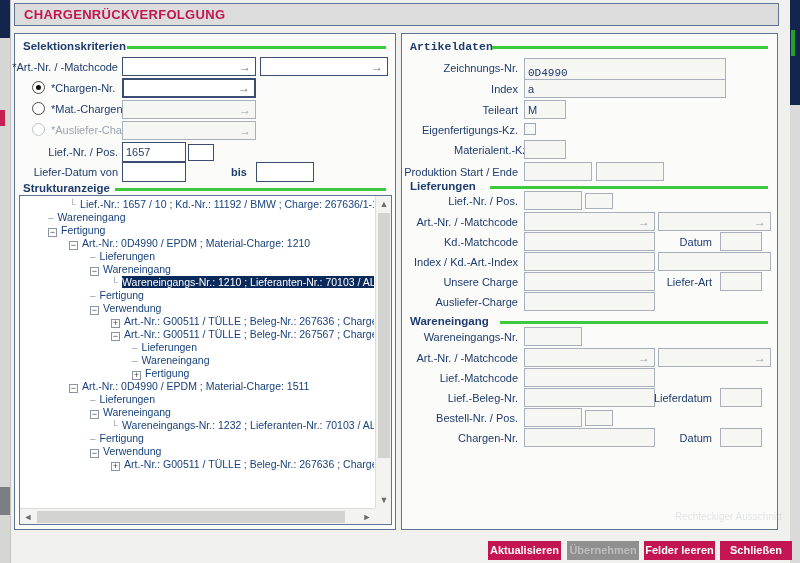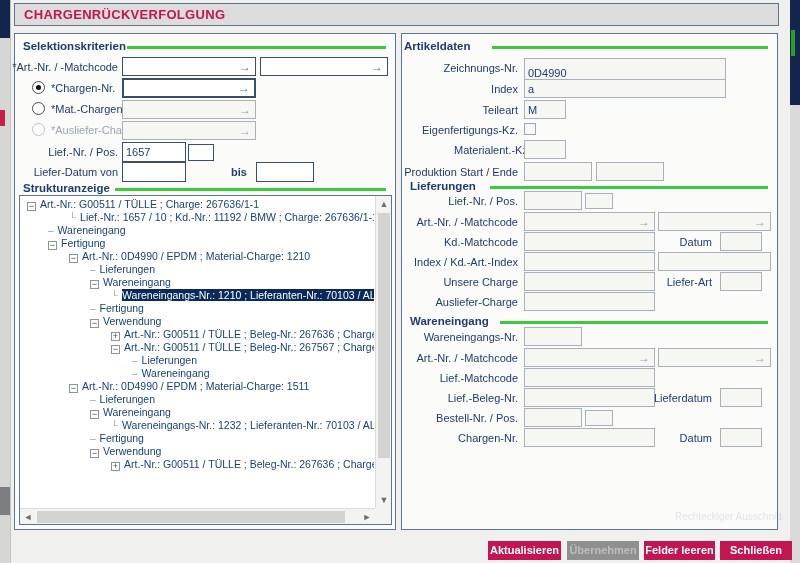--- a/index.html
+++ b/index.html
@@ -122,34 +122,34 @@
     <span class="lbl" style="right:277px;top:132px;">Liefer-Datum von</span>
     <input class="box" style="left: 107px; top: 128px; width: 64px; height: 20px;" value="">
     <span class="lbl" style="right:148px;top:132px;font-weight:bold;">bis</span>
     <input class="box" style="left: 241px; top: 128px; width: 58px; height: 20px;" value="">
 
     <span class="sect-title" style="left:8px;top:148px;">Strukturanzeige</span>
     <div class="gline" style="left:100px;right:9px;top:154px;"></div>
 
     <div class="treebox">
       <div class="tree-rows">
-          <div class="tree-row" style="padding-left: 6px;"><span class="glyph minus">−</span><span class="tree-text">Art.-Nr.: G00511 / TÜLLE ; Charge: 267636/1-1</span></div>
           <div class="tree-row" style="padding-left: 48px;"><span class="glyph leaf">└</span><span class="tree-text">Lief.-Nr.: 1657 / 10 ; Kd.-Nr.: 11192 / BMW ; Charge: 267636/1-1</span></div>
           <div class="tree-row" style="padding-left: 27px;"><span class="glyph dash">–</span><span class="tree-text">Wareneingang</span></div>
           <div class="tree-row" style="padding-left: 27px;"><span class="glyph minus">−</span><span class="tree-text">Fertigung</span></div>
           <div class="tree-row" style="padding-left: 48px;"><span class="glyph minus">−</span><span class="tree-text">Art.-Nr.: 0D4990 / EPDM ; Material-Charge: 1210</span></div>
           <div class="tree-row" style="padding-left: 69px;"><span class="glyph dash">–</span><span class="tree-text">Lieferungen</span></div>
           <div class="tree-row" style="padding-left: 69px;"><span class="glyph minus">−</span><span class="tree-text">Wareneingang</span></div>
           <div class="tree-row selected" style="padding-left: 90px;"><span class="glyph leaf">└</span><span class="tree-text">Wareneingangs-Nr.: 1210 ; Lieferanten-Nr.: 70103 / ALBIS ; Charge: 121</span></div>
           <div class="tree-row" style="padding-left: 69px;"><span class="glyph dash">–</span><span class="tree-text">Fertigung</span></div>
           <div class="tree-row" style="padding-left: 69px;"><span class="glyph minus">−</span><span class="tree-text">Verwendung</span></div>
           <div class="tree-row" style="padding-left: 90px;"><span class="glyph plus">+</span><span class="tree-text">Art.-Nr.: G00511 / TÜLLE ; Beleg-Nr.: 267636 ; Charge: 267636/1-1</span></div>
           <div class="tree-row" style="padding-left: 90px;"><span class="glyph minus">−</span><span class="tree-text">Art.-Nr.: G00511 / TÜLLE ; Beleg-Nr.: 267567 ; Charge: 267567/1-1</span></div>
           <div class="tree-row" style="padding-left: 111px;"><span class="glyph dash">–</span><span class="tree-text">Lieferungen</span></div>
           <div class="tree-row" style="padding-left: 111px;"><span class="glyph dash">–</span><span class="tree-text">Wareneingang</span></div>
+          <div class="tree-row" style="padding-left: 111px;"><span class="glyph plus">+</span><span class="tree-text">Fertigung</span></div>
           <div class="tree-row" style="padding-left: 48px;"><span class="glyph minus">−</span><span class="tree-text">Art.-Nr.: 0D4990 / EPDM ; Material-Charge: 1511</span></div>
           <div class="tree-row" style="padding-left: 69px;"><span class="glyph dash">–</span><span class="tree-text">Lieferungen</span></div>
           <div class="tree-row" style="padding-left: 69px;"><span class="glyph minus">−</span><span class="tree-text">Wareneingang</span></div>
           <div class="tree-row" style="padding-left: 90px;"><span class="glyph leaf">└</span><span class="tree-text">Wareneingangs-Nr.: 1232 ; Lieferanten-Nr.: 70103 / ALBIS ; Charge: 123</span></div>
           <div class="tree-row" style="padding-left: 69px;"><span class="glyph dash">–</span><span class="tree-text">Fertigung</span></div>
           <div class="tree-row" style="padding-left: 69px;"><span class="glyph minus">−</span><span class="tree-text">Verwendung</span></div>
           <div class="tree-row" style="padding-left: 90px;"><span class="glyph plus">+</span><span class="tree-text">Art.-Nr.: G00511 / TÜLLE ; Beleg-Nr.: 267636 ; Charge: 267636/1-1</span></div>
         </div>
       <div class="vscroll">
         <span class="sbtn" style="top:0;left:0;">▲</span>
@@ -159,25 +159,25 @@
       <div class="hscroll">
         <span class="sbtn" style="left:0;top:0;">◄</span>
         <div class="hthumb" style="left:17px;width:308px;"></div>
         <span class="sbtn" style="right:0;top:0;">►</span>
       </div>
       <div class="scorner"></div>
     </div>
   </div>
 
   <div class="panel panel-right">
-    <span class="sect-title" style="left:2px;top:6px;">Artikeldaten</span>
+    <span class="sect-title" style="left:8px;top:6px;font-family:Liberation Mono, monospace;">Artikeldaten</span>
     <div class="gline" style="left:90px;right:9px;top:12px;"></div>
 
     <span class="lbl" style="right:259px;top:28px;">Zeichnungs-Nr.</span>
-    <input class="box gray" style="left: 122px; top: 24px; width: 202px; height: 30px;" value="0D4990">
+    <input class="box gray" style="left: 122px; top: 24px; width: 202px; height: 30px; font-family: Liberation Mono, monospace;" value="0D4990">
 
     <span class="lbl" style="right:259px;top:49px;">Index</span>
     <input class="box gray" style="left: 122px; top: 45px; width: 202px; height: 19px;" value="a">
 
     <span class="lbl" style="right:259px;top:70px;">Teileart</span>
     <input class="box gray" style="left: 122px; top: 66px; width: 42px; height: 19px;" value="M">
 
     <span class="lbl" style="right:259px;top:90px;">Eigenfertigungs-Kz.</span>
     <span class="cb" style="left:122px;top:89px;"></span>
 

